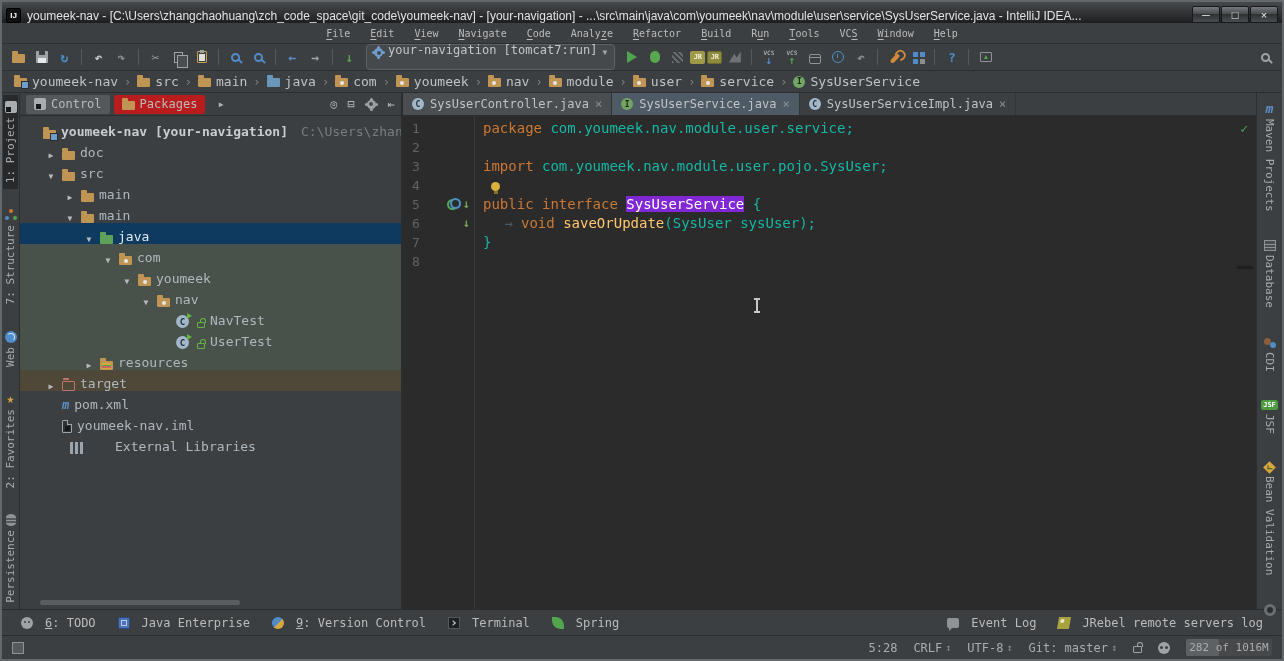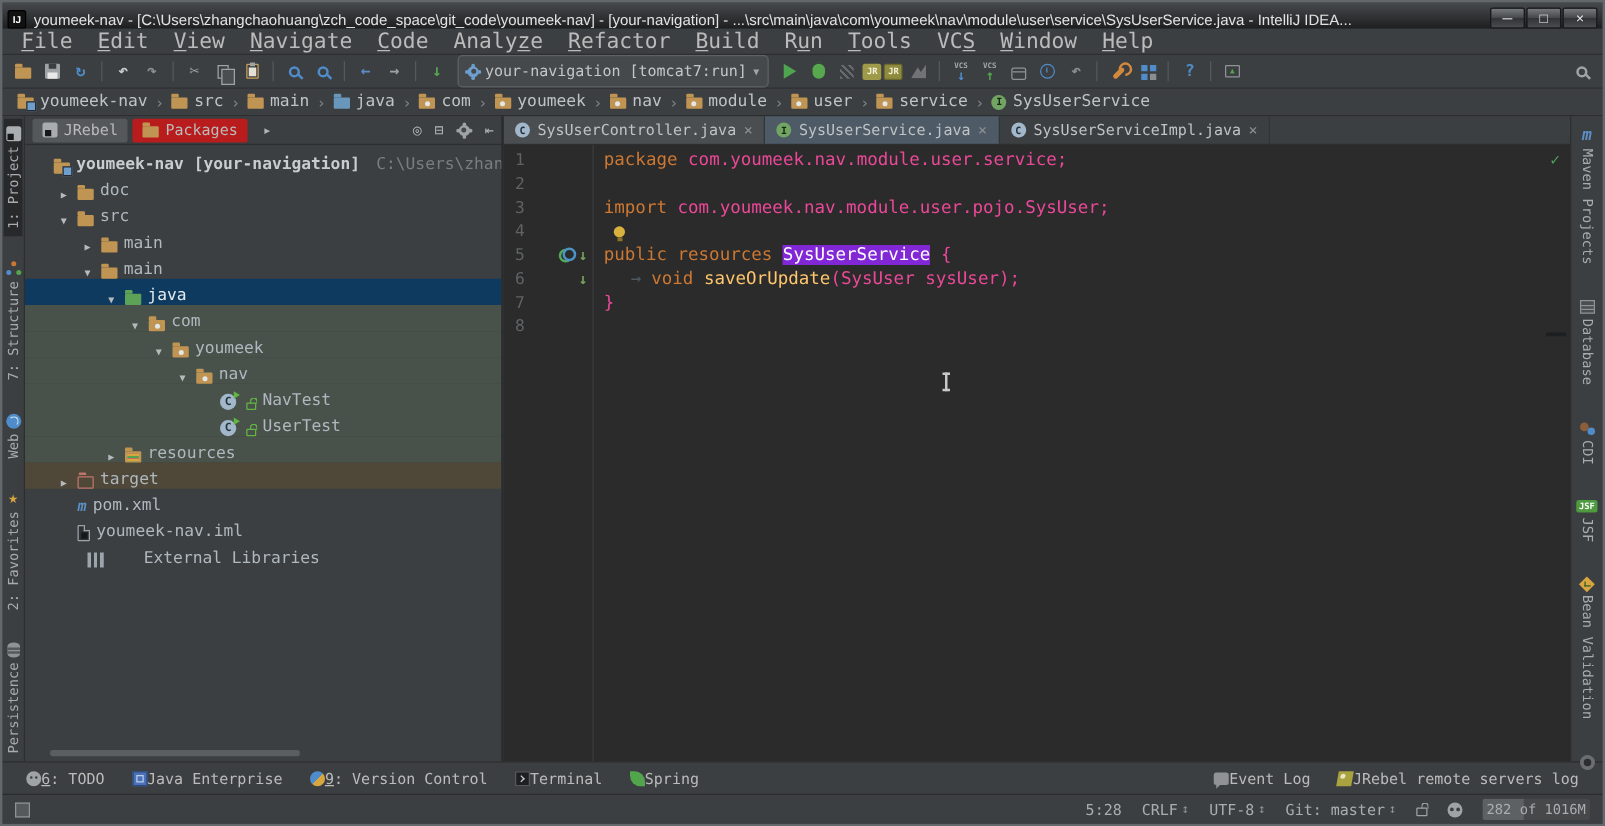--- a/index.html
+++ b/index.html
@@ -10,31 +10,31 @@
   .titlebar{height:21px;flex:none;display:flex;align-items:flex-end;gap:6px;padding:0 4px;
             background:linear-gradient(#474a4d,#1d1e1f);color:#E3E3E3;font-family:"Liberation Sans",sans-serif;font-size:12px;}
   .ij-logo{width:15px;height:15px;background:#111;border:1px solid #000;color:#fff;font:bold 8px "Liberation Sans",sans-serif;
            display:flex;align-items:center;justify-content:center;border-radius:2px;flex:none;}
   .title-text{white-space:nowrap;overflow:hidden;text-overflow:ellipsis;flex:1;}
   .winbtns{display:flex;gap:1px;flex:none;}
   .winbtn{width:28px;height:17px;display:flex;align-items:center;justify-content:center;font-size:11px;color:#EDEDED;
           background:linear-gradient(#76797d,#44474a 50%,#303234 50%,#4a4d50);border:1px solid #17181a;border-radius:2px;}
   
   .menubar{height:21px;flex:none;display:flex;align-items:center;padding:0 6px;gap:2px;background:#3C3F41;
-           border-bottom:1px solid #2c2e30;font-size:17px;}
+           border-bottom:1px solid #2c2e30;font-size:10px;justify-content:center;}
   .menu-item{padding:1px 9px;color:#BBBBBB;}
   .menu-item u{text-underline-offset:2px;}
   
   .toolbar{height:27px;flex:none;display:flex;align-items:center;padding:0 6px;gap:2px;background:#3C3F41;
            border-bottom:1px solid #2c2e30;}
   .tbi{width:21px;height:22px;display:flex;align-items:center;justify-content:center;position:relative;
        font-size:13px;font-weight:bold;flex:none;}
   .tb-sep{width:1px;height:16px;background:#55595c;margin:0 4px;flex:none;}
   .tb-spacer{flex:1;}
-  .combo{height:20px;display:flex;align-items:center;gap:5px;padding:12px 7px;margin:0 4px;background:#45494b;
+  .combo{height:20px;display:flex;align-items:flex-end;gap:5px;padding:12px 7px;margin:0 4px;background:#45494b;
          border:1px solid #5e6264;border-radius:4px;font-size:12px;color:#C2C6C9;flex:none;}
   .combo .arr{font-size:8px;color:#9FA3A6;}
   
   .ic{position:relative;display:inline-block;flex:none;}
   .sh-folder{width:13px;height:9px;margin-top:3px;color:#C09553;background:currentColor;border-radius:1px;}
   .sh-folder::before{content:'';position:absolute;top:-3px;left:0;width:6px;height:3px;background:currentColor;border-radius:1px 1px 0 0;}
   .sh-save{width:12px;height:12px;background:#9FA3A6;border-radius:1px;}
   .sh-save::before{content:'';position:absolute;top:0;left:3px;width:6px;height:4px;background:#3C3F41;}
   .sh-save::after{content:'';position:absolute;bottom:0;left:2px;width:8px;height:5px;background:#E8E8E8;}
   .sh-copy{width:9px;height:11px;border:1px solid #9FA3A6;background:#3C3F41;}
@@ -163,35 +163,35 @@
   .gutter{width:72px;flex:none;border-right:1px solid #3a3d3e;display:flex;flex-direction:column;padding-top:3px;}
   .gl{height:19px;display:flex;align-items:center;}
   .gl .num{width:26px;text-align:left;padding-left:9px;color:#606366;font-size:13px;}
   .gl .gicons{flex:1;display:flex;justify-content:flex-end;align-items:center;gap:2px;padding-right:4px;}
   .gi-impl{width:14px;height:13px;position:relative;}
   .gi-impl::before{content:'';position:absolute;left:0;bottom:1px;width:7px;height:7px;border:2px solid #55A85A;border-radius:50%;}
   .gi-impl::after{content:'';position:absolute;right:0;top:0;width:7px;height:7px;border:2px solid #4A95C6;border-radius:50%;background:#2B2B2B;}
   .gi-dn{color:#77A35F;font-weight:bold;font-size:12px;line-height:13px;}
   .code{flex:1;padding:3px 0 0 8px;position:relative;}
   .cl{height:19px;white-space:pre;}
-  .kw{color:#CC7832;} .pl{color:#ec4899;margin-top:12px;} .meth{color:#FFC66D;}
+  .kw{color:#CC7832;} .pl{color:#14b8a6;margin-top:12px;} .meth{color:#FFC66D;}
   .hl{background:#8227d6;color:#FFFFFF;}
   .ws{display:inline-block;width:38px;color:#4E585E;text-align:right;padding-right:8px;}
   .bulb{display:inline-block;width:9px;height:9px;background:#D9B13F;border-radius:50%;position:relative;margin:0 4px 0 8px;vertical-align:middle;}
   .bulb::after{content:'';position:absolute;bottom:-3px;left:2.5px;width:4px;height:3px;background:#8A7326;}
   .echeck{position:absolute;top:3px;right:8px;color:#4FA05A;font-weight:bold;font-size:13px;}
   .emark{position:absolute;top:150px;right:3px;width:16px;height:3px;background:#1d1f20;}
   .ibeam{position:absolute;left:350px;top:182px;width:8px;height:15px;
          background:linear-gradient(#C8C8C8,#C8C8C8) 50% 0/2px 100% no-repeat;}
   .ibeam::before,.ibeam::after{content:'';position:absolute;left:1px;width:6px;height:2px;background:#C8C8C8;}
   .ibeam::before{top:0;} .ibeam::after{bottom:0;}
   
   .toolwin-bar{height:26px;flex:none;display:flex;align-items:center;padding:0 10px;gap:4px;background:#3C3F41;
                border-top:1px solid #2a2c2d;font-size:12px;}
-  .tw-item{display:flex;align-items:center;gap:0;padding:2px 9px;}
+  .tw-item{display:flex;align-items:center;gap:12px;padding:2px 9px;}
   .tw-spacer{flex:1;}
   .bi{width:12px;height:12px;position:relative;flex:none;}
   .bi-todo{border-radius:50%;background:#9FA3A6;}
   .bi-todo::after{content:'';position:absolute;left:2.5px;top:4px;width:2px;height:2px;background:#3C3F41;box-shadow:4px 0 0 #3C3F41;border-radius:50%;}
   .bi-javaee{background:#4B72B8;border:1px solid #2E4A7A;}
   .bi-javaee::after{content:'';position:absolute;inset:2px;border:1px solid #b9cdea;}
   .bi-vcs{border-radius:50%;background:linear-gradient(135deg,#4F8CC9 50%,#D8A63F 50%);}
   .bi-terminal{background:#1E1F22;border:1px solid #55595c;}
   .bi-terminal::after{content:'';position:absolute;left:2px;top:3px;width:3px;height:3px;border-right:1.5px solid #CDD1D4;border-bottom:1.5px solid #CDD1D4;transform:rotate(-45deg);}
   .bi-spring{background:#52A54D;border-radius:0 70% 0 70%;}
@@ -410,21 +410,21 @@
         <div class="stripe-item">
           <span class="si si-persistence"></span>
           <span class="vtext">Persistence</span>
         </div>
       </div>
 
     <div class="project">
       <div class="pj-header">
         <span class="pj-tab active">
           <span class="si si-project"></span>
-          <span>JRebel</span>
+          <span>Control</span>
         </span>
         <span class="pj-tab idle">
           <span class="ti-folder"></span>
           <span>Packages</span>
         </span>
         <span class="pj-hdr-ico">▸</span>
         <span class="pj-hdr-right">
           <span>◎</span>
           <span>⊟</span>
           <span class="ic sh-gear" style="margin:0 2px;"></span>
@@ -575,21 +575,21 @@
             <div class="gl">
               <span class="num">8</span>
               <span class="gicons"></span>
             </div>
           </div>
         <div class="code">
             <div class="cl"><span class="kw">package</span><span class="pl"> com.youmeek.nav.module.user.service;</span></div>
             <div class="cl"></div>
             <div class="cl"><span class="kw">import</span><span class="pl"> com.youmeek.nav.module.user.pojo.SysUser;</span></div>
             <div class="cl"><span class="bulb"></span></div>
-            <div class="cl"><span class="kw">public resources </span><span class="hl">SysUserService</span><span class="pl"> {</span></div>
+            <div class="cl"><span class="kw">public interface </span><span class="hl">SysUserService</span><span class="pl"> {</span></div>
             <div class="cl"><span class="ws">→</span><span class="kw">void</span><span class="pl"> </span><span class="meth">saveOrUpdate</span><span class="pl">(SysUser sysUser);</span></div>
             <div class="cl"><span class="pl">}</span></div>
             <div class="cl"></div>
           </div>
         <span class="echeck">✓</span>
         <span class="emark"></span>
         <span class="ibeam"></span>
       </div>
     </div>
 

